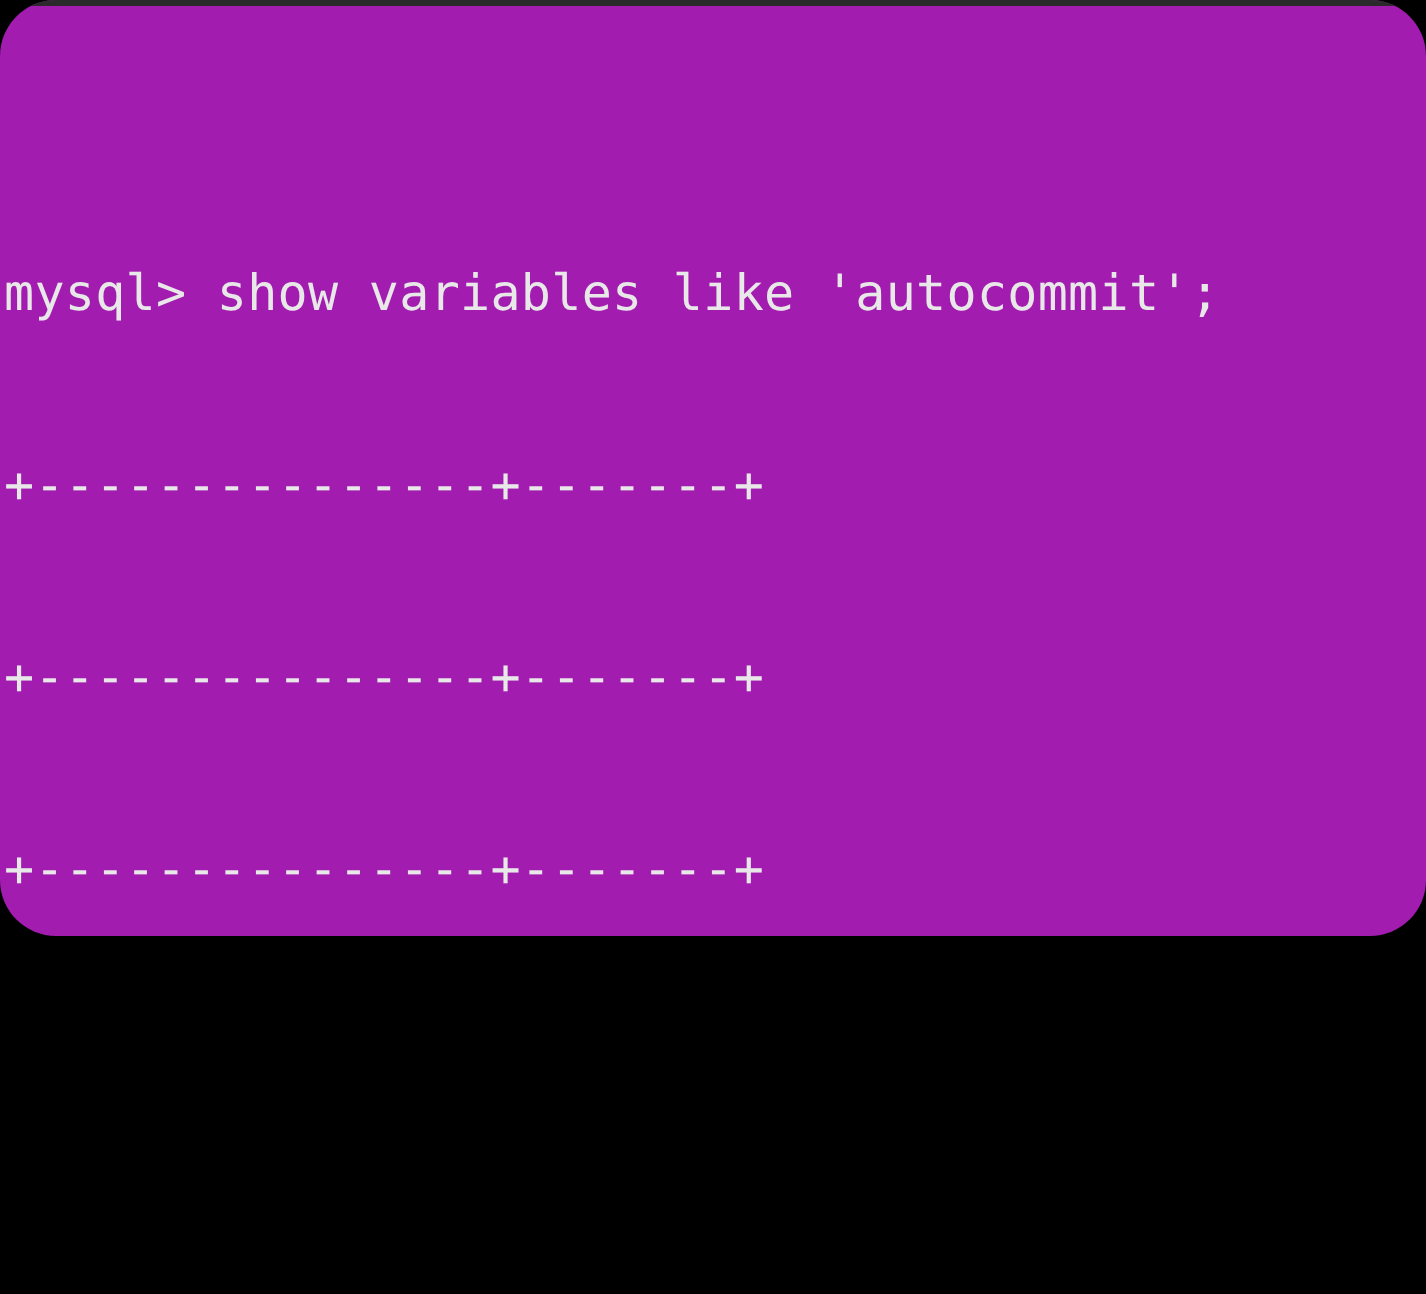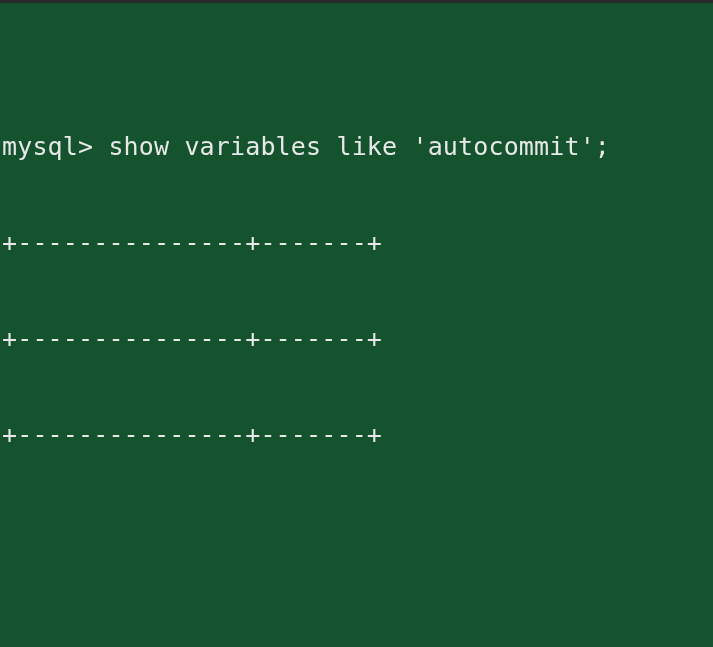--- a/index.html
+++ b/index.html
@@ -9,24 +9,25 @@
     background: #000000;
   }
   body {
     width: 713px;
     height: 647px;
     overflow: hidden;
   }
   #terminal {
     position: relative;
     width: 713px;
-    height: 647px;
-    background: #14532d;
+    height: 468px;
+    background: #a21caf;
     box-sizing: border-box;
     overflow: hidden;
+    border-radius: 28px;
   }
   
   #window-top-edge {
     position: absolute;
     top: 0;
     left: 0;
     width: 713px;
     height: 3px;
     background: #2a2a2a;
   }

